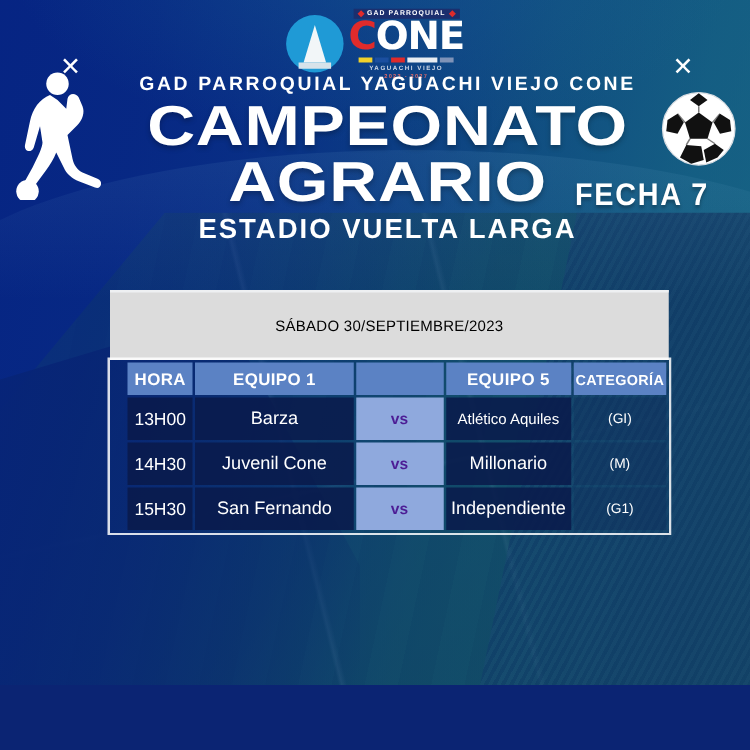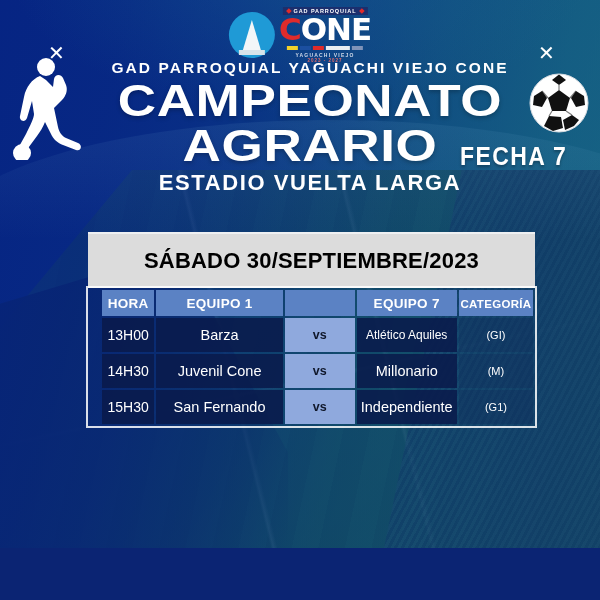--- a/index.html
+++ b/index.html
@@ -174,21 +174,21 @@
   .table-wrap {
     position: absolute; left: 88px; top: 232px; width: 447px;
   }
   .date-band {
     background: #dcdcdc;
     height: 54px;
     display: flex; align-items: center; justify-content: center;
     border-top: 2px solid #eef0f2;
   }
   .date-band span {
-    color: #000000; font-size: 22px; font-weight: bold; letter-spacing: .2px;
+    color: #000000; font-size: 12px; font-weight: normal; letter-spacing: .2px;
   }
   table.fixtures {
     width: 100%; border-collapse: separate; border-spacing: 2px 2px;
     table-layout: fixed; margin: 0;
   }
   table.fixtures th, table.fixtures td {
     padding: 0; height: 34px; text-align: center; vertical-align: middle;
   }
   table.fixtures thead th {
     background: #5b82c4;
@@ -201,21 +201,21 @@
   th.col-e2     { width: 23.0%; }
   th.col-cat    { width: 17.0%; margin-left: 34px; }
   th.col-cat span { font-size: 11.5px; }
   td.cell-hora, td.cell-team {
     background: rgba(9,26,74,.86);
     color: #ffffff; font-size: 14.5px;
   }
   td.cell-hora { font-size: 14px; }
   td.cell-vs {
     background: #8fa9dd;
-    color: #0f172a; font-size: 12.5px; font-weight: bold;
+    color: #4c1d95; font-size: 12.5px; font-weight: bold;
   }
   td.cell-cat {
     background: rgba(16,40,86,.32);
     color: #ffffff; font-size: 11px;
   }
   td.cell-team.small { font-size: 12px; }
   .table-wrap table { box-shadow: 0 0 0 2px rgba(255,255,255,.85); padding-left: 12px; }
 </style>
 </head>
 <body>
@@ -304,21 +304,21 @@
           <th class="col-hora">
             <span>HORA</span>
           </th>
           <th class="col-e1">
             <span>EQUIPO 1</span>
           </th>
           <th class="col-vs">
             <span></span>
           </th>
           <th class="col-e2">
-            <span>EQUIPO 7</span>
+            <span>EQUIPO 5</span>
           </th>
           <th class="col-cat">
             <span>CATEGORÍA</span>
           </th>
         </tr>
       </thead>
       <tbody>
         <tr>
           <td class="cell-hora">13H00</td>
           <td class="cell-team">Barza</td>

